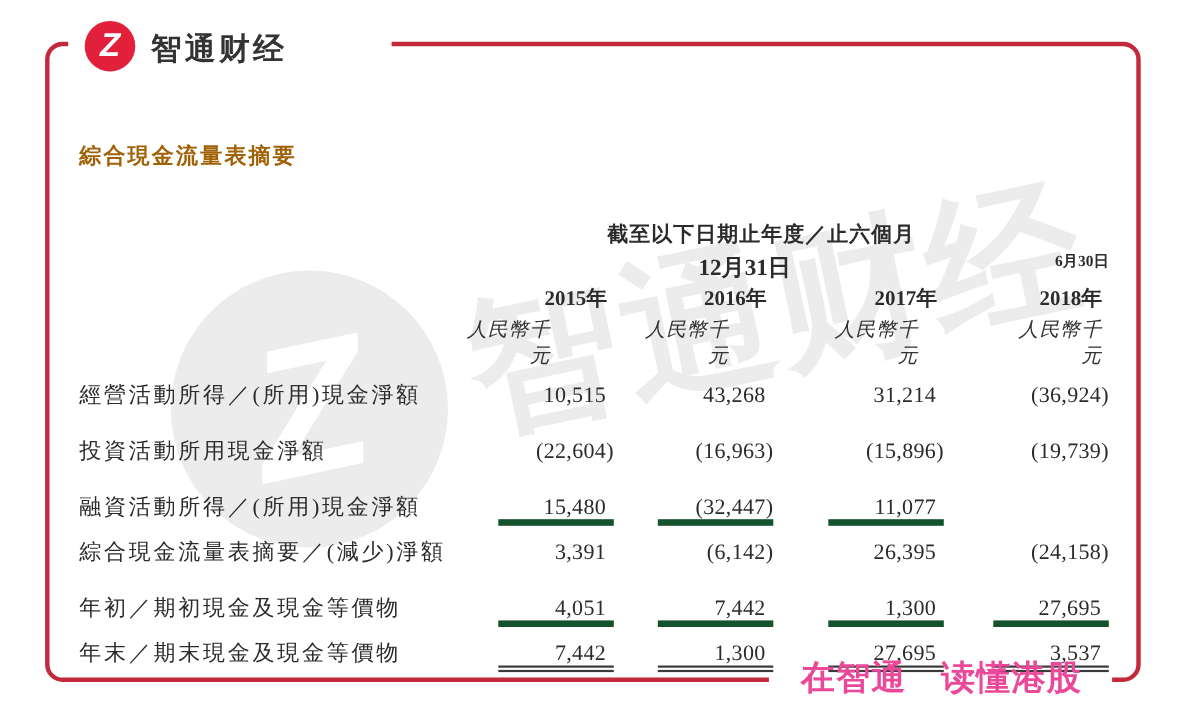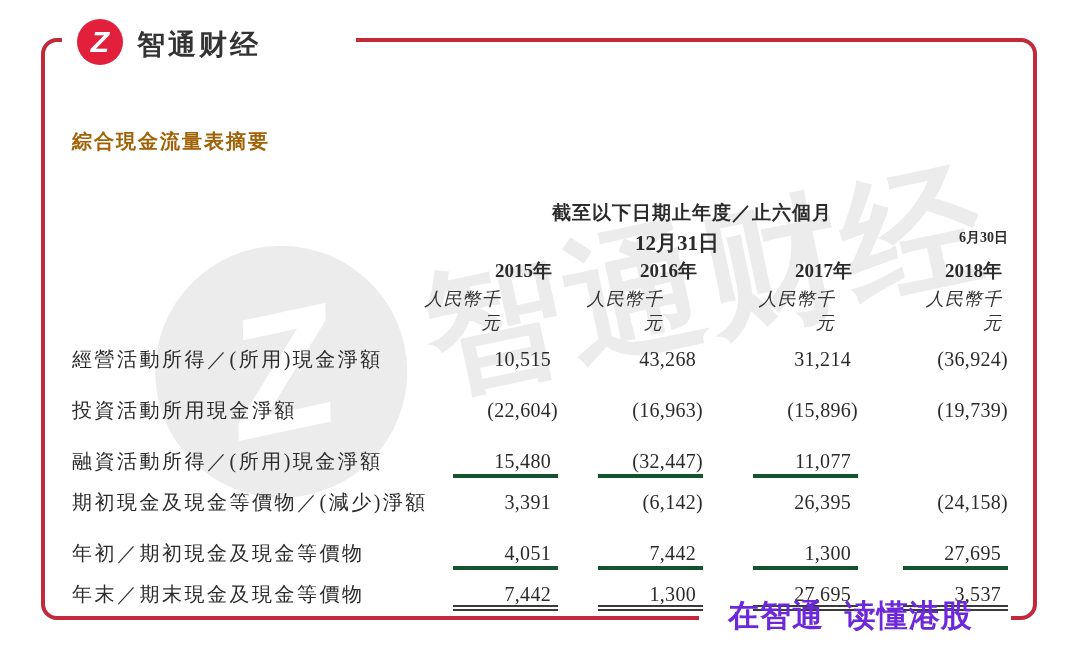--- a/index.html
+++ b/index.html
@@ -78,28 +78,28 @@
 
   .tbody { margin-top:24px; }
   .trow  { display:flex; height:34px; line-height:34px; font-size:20px;margin-top:17px; }
   .trow.gap { margin-top:7px; }
   .tlabel { width:381px; letter-spacing:2.5px; white-space:nowrap; }
   .tval {
     width:105px; text-align:right; box-sizing:border-box; padding-right:7px;
     font-size:20px; letter-spacing:0.3px;
   }
   .tval.paren { padding-right:0;text-align:right; }
-  .trow.u-single .tval { border-bottom:4px solid #14532d; }
+  .trow.u-single .tval { border-bottom:6px solid #14532d; }
   .trow.u-double .tval { border-bottom:6px double #3a3a3a; }
 
   
   .slogan {
     position:absolute; left:728px; top:595px; z-index:2; white-space:nowrap;
-    font-family:Liberation Serif, serif;
-    font-size:31px; font-weight:bold; color:#6d28d9;
+    font-family:Liberation Mono, monospace;
+    font-size:31px; font-weight:bold; color:#ec4899;
     letter-spacing:1px; word-spacing:12px;
   }
 </style>
 </head>
 <body>
 
 <div class="watermark">
   <div class="wm-circle">
     <span class="wm-z">Z</span>
   </div>
@@ -155,21 +155,21 @@
   </div>
 
   <div class="trow u-single">
     <div class="tlabel">融資活動所得／(所用)現金淨額</div>
     <div class="tval">15,480</div>
     <div class="tval c2 paren">(32,447)</div>
     <div class="tval c3">11,077</div>
   </div>
 
   <div class="trow gap">
-    <div class="tlabel">期初現金及現金等價物／(減少)淨額</div>
+    <div class="tlabel">綜合現金流量表摘要／(減少)淨額</div>
     <div class="tval">3,391</div>
     <div class="tval c2 paren">(6,142)</div>
     <div class="tval c3">26,395</div>
     <div class="tval c4 paren">(24,158)</div>
   </div>
 
   <div class="trow u-single">
     <div class="tlabel">年初／期初現金及現金等價物</div>
     <div class="tval">4,051</div>
     <div class="tval c2">7,442</div>

